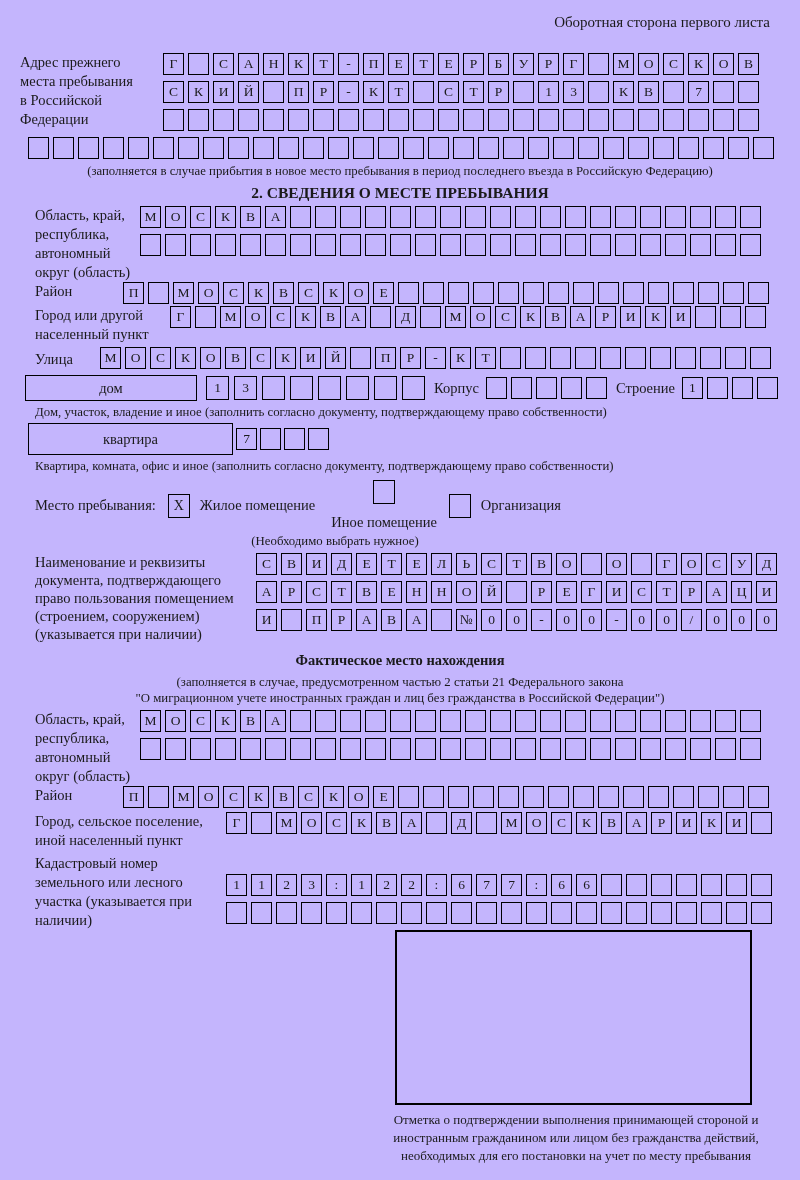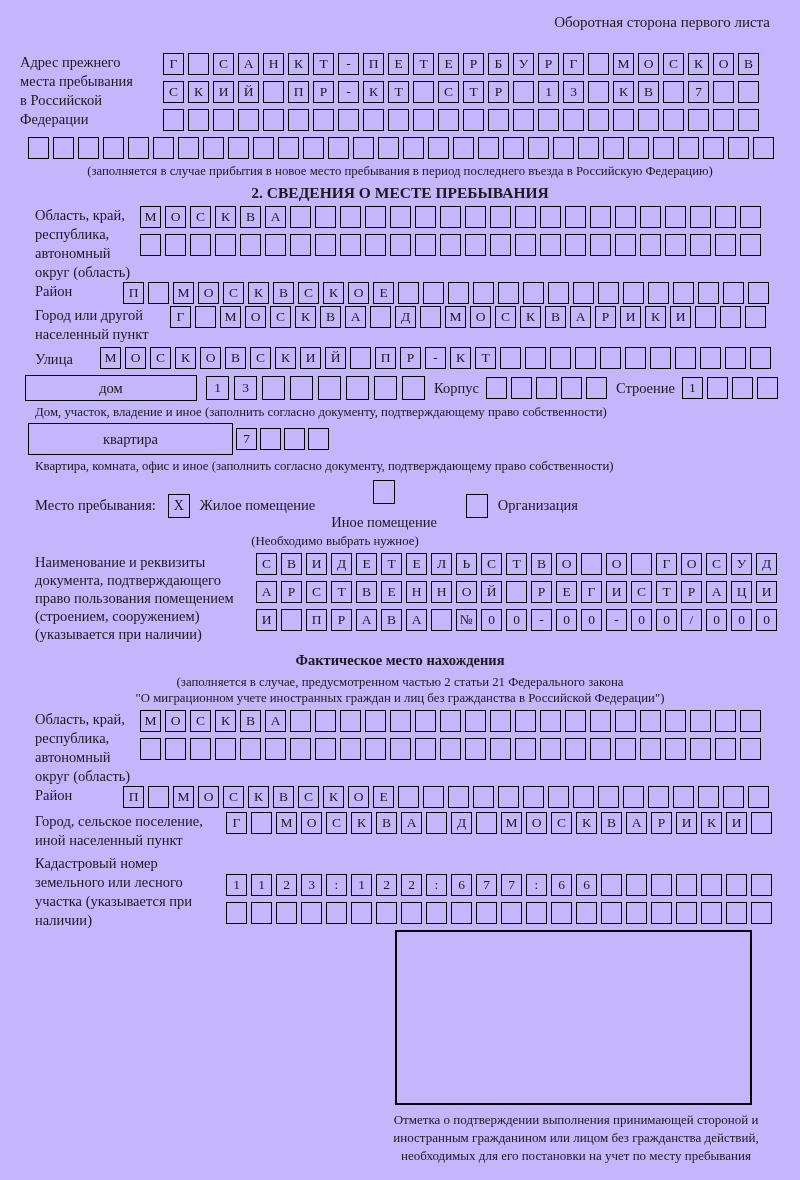--- a/index.html
+++ b/index.html
@@ -37,21 +37,21 @@
   .bigcells .cell{width:23px;height:24px;}
   .inline-lab{font-size:14.5px;flex:0 0 auto;margin:0 7px 0 9px;}
   .apt-row{display:flex;align-items:center;padding-left:28px;margin-top:3px;}
   .apt-row .cellrow{gap:3px;}
   
   .stay{display:flex;align-items:center;padding-left:35px;margin-top:6px;font-size:14.5px;}
   .stay-label{flex:0 0 auto;}
   .cb{box-sizing:border-box;width:22px;height:24px;border:1.6px solid #000;display:flex;
       align-items:center;justify-content:center;font-size:14px;flex:0 0 auto;}
   .opt{display:flex;align-items:center;gap:10px;flex:0 0 auto;}
-  .o1{margin-left:12px;}.o2{margin-left:16px;flex-direction:column;}.o3{margin-left:29px;}
+  .o1{margin-left:12px;}.o2{margin-left:16px;flex-direction:column;}.o3{margin-left:12px;}
   .stay-note{margin-left:120px;width:430px;text-align:center;}
   
   .cad-rows{padding-top:20px;}
   
   .stamp{margin-left:395px;margin-top:0;width:357px;height:175px;border:2px solid #000;
          box-sizing:border-box;}
   .stamp-note{margin-left:370px;margin-top:6px;width:412px;text-align:center;
               font-size:13px;line-height:18px;}
 </style>
 </head>

